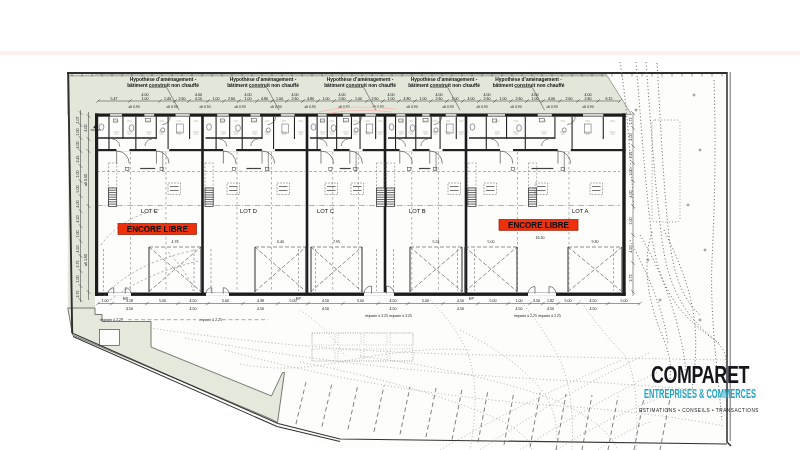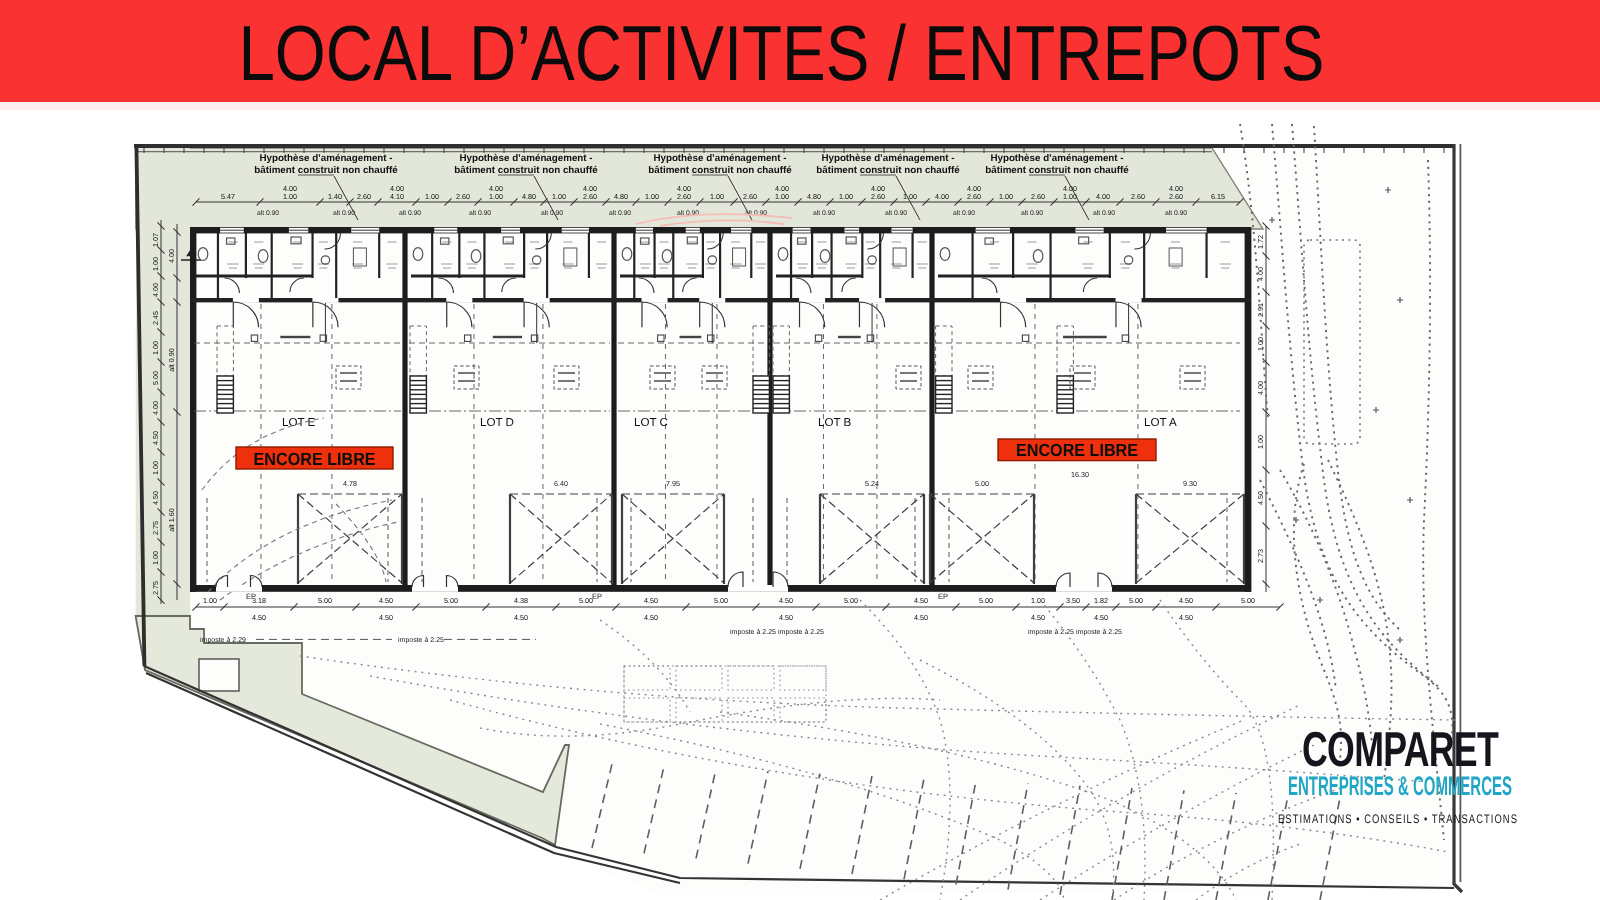--- a/index.html
+++ b/index.html
@@ -1037,16 +1037,13 @@
 
 <path d="M318,112 Q350,104 396,109 M330,113 Q360,108 392,112" fill="none" stroke="#f6bcb6" stroke-width="0.9"></path>
 
 <g font-family="Liberation Sans, sans-serif">
 <text x="700" y="383" font-size="24.5" font-weight="bold" fill="#15151d" text-anchor="middle" transform="scale(1,1)" letter-spacing="-0.5" textLength="98" lengthAdjust="spacingAndGlyphs">COMPARET</text>
 <text x="700" y="397.5" font-size="13.5" font-weight="bold" fill="#21a6c5" text-anchor="middle" textLength="112" lengthAdjust="spacingAndGlyphs">ENTREPRISES &amp; COMMERCES</text>
 <text x="699" y="411.5" font-size="6.2" fill="#17171f" text-anchor="middle" letter-spacing="0.7" textLength="120" lengthAdjust="spacingAndGlyphs">ESTIMATIONS • CONSEILS • TRANSACTIONS</text>
 </g>
 </svg>
 
-<div id="hdr">
-      <h1>LOCAL D’ACTIVITES / ENTREPOTS</h1>
-    </div>
 </div>
 
 </body></html>

